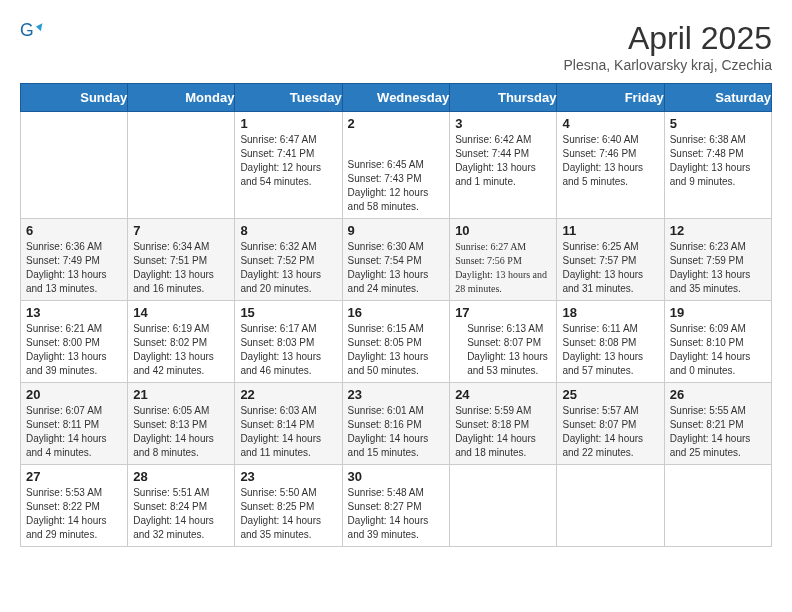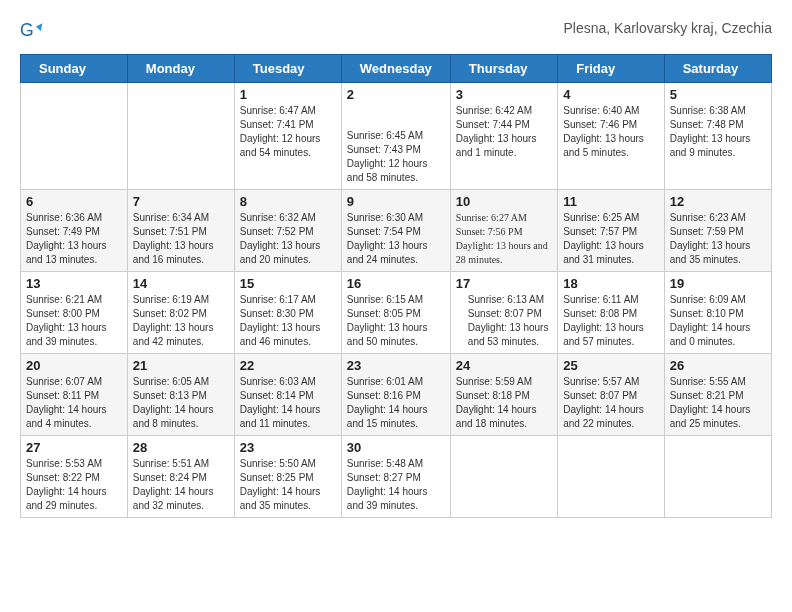--- a/index.html
+++ b/index.html
@@ -40,22 +40,22 @@
     .calendar {
       width: 100%;
       border-collapse: collapse;
       border: 1px solid #ccc;
     }
     .calendar th {
       background-color: #2a7abf;
       color: #fff;
       font-size: 13px;
       font-weight: bold;
-      padding: 6px 18px;
-      text-align: left;
+      padding: 6px 0;
+      text-align: right;
       border: 1px solid #1a5a9a;
     }
     .calendar td {
       vertical-align: top;
       border: 1px solid #ccc;
       padding: 4px 5px;
       font-size: 10px;
       color: #333;
       width: 108px;
       min-height: 80px;
@@ -84,20 +84,21 @@
 <body>
 
 <div class="header">
   <div class="logo">
     <svg class="logo-icon" viewBox="0 0 30 30">
       <text y="20" font-size="22" fill="#1a6aa8">G</text>
       <polygon points="20,8 28,4 26,14" fill="#2a9ad4"></polygon>
     </svg>
   </div>
   <div class="title-block">
+    <div class="month-title">April 2025</div>
     <div class="subtitle">Plesna, Karlovarsky kraj, Czechia</div>
   </div>
 </div>
 
 <table class="calendar">
   <thead>
     <tr>
     <th>Sunday</th>
         <th>Monday</th>
         <th>Tuesday</th>
@@ -195,21 +196,21 @@
         </td>
         <td>
           <span class="day-number">14</span>
           <div class="day-info" style="white-space: pre-line;">Sunrise: 6:19 AM
 Sunset: 8:02 PM
 Daylight: 13 hours and 42 minutes.</div>
         </td>
         <td>
           <span class="day-number">15</span>
           <div class="day-info" style="white-space: pre-line;">Sunrise: 6:17 AM
-Sunset: 8:30 PM
+Sunset: 8:03 PM
 Daylight: 13 hours and 46 minutes.</div>
         </td>
         <td>
           <span class="day-number">16</span>
           <div class="day-info" style="white-space: pre-line;">Sunrise: 6:15 AM
 Sunset: 8:05 PM
 Daylight: 13 hours and 50 minutes.</div>
         </td>
         <td>
           <span class="day-number">17</span>

